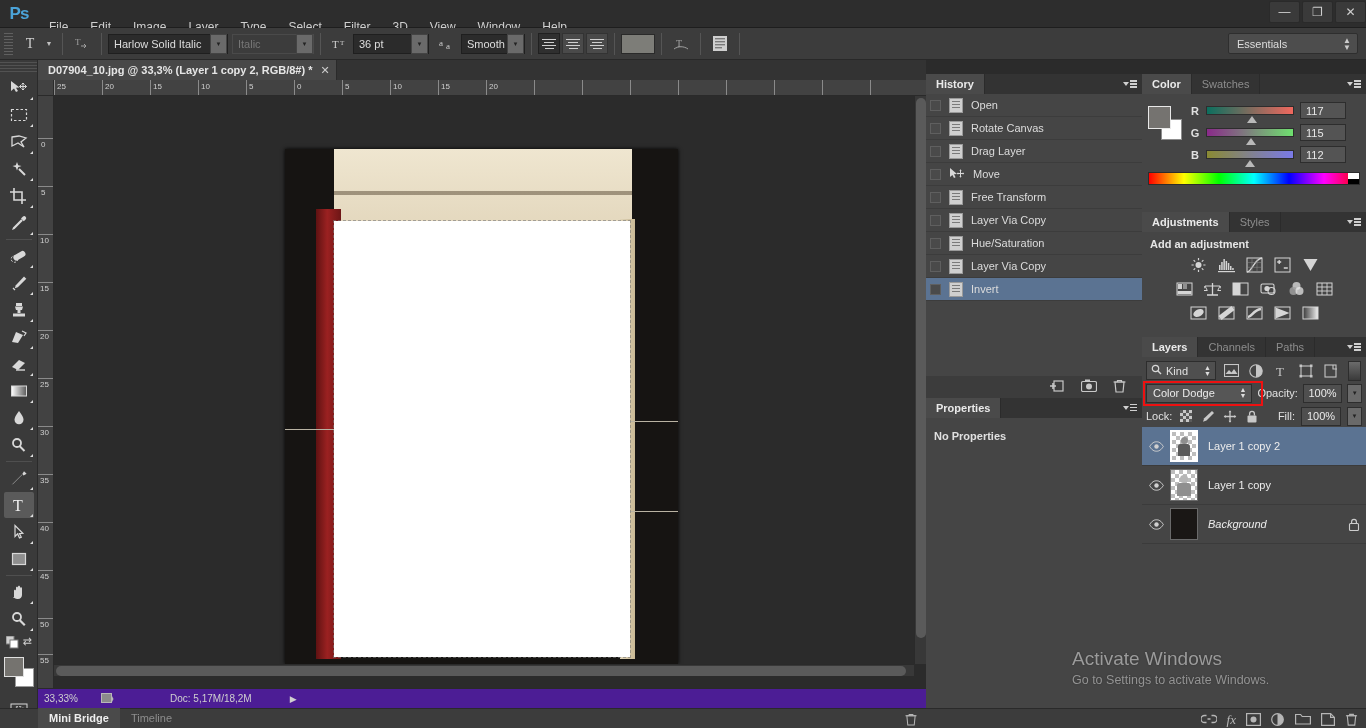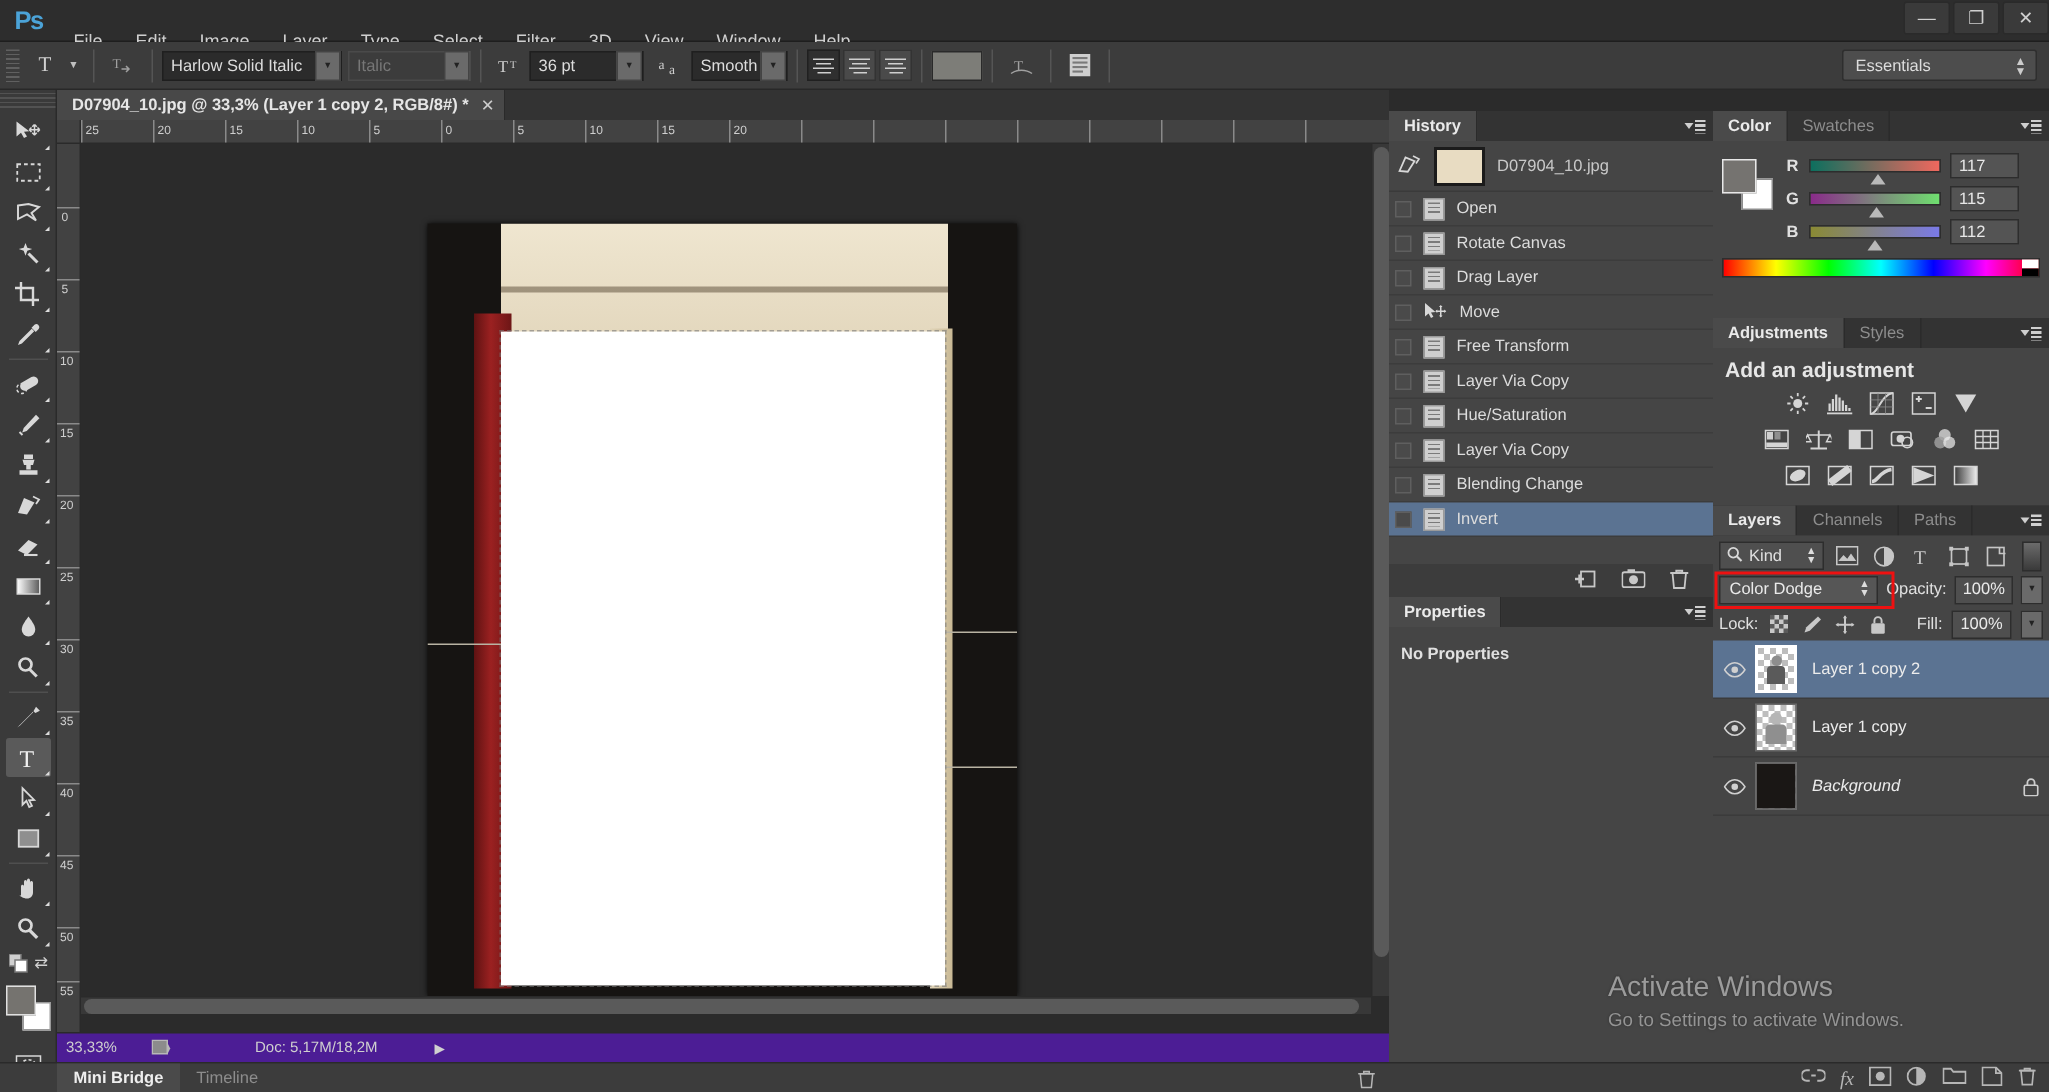--- a/index.html
+++ b/index.html
@@ -201,21 +201,21 @@
   }
   .sb-zoom { width: 58px; padding-left: 6px; }
   .sb-icon { width: 22px; display: flex; justify-content: center; color: #b5b5b5; font-size: 10px;}
   .sb-doc { flex: 0 0 auto; padding-left: 52px; }
   .sb-arrow { margin-left: 38px; font-size: 9px; color: #d0d0d0;}
 
   
   .bottomdock {
     position: absolute; left: 0; top: 708px; width: 1366px; height: 20px;
     background: #3c3c3c; border-top: 1px solid #2a2a2a;
-    display: flex; align-items: center;
+    display: flex; align-items: flex-end;
   }
   .bd-tab { height: 20px; line-height: 20px; padding: 0 11px; font-size: 11px; color: #8d8d8d; }
   .bd-tab.active { background: #4a4a4a; color: #eee; font-weight: bold; }
   .bd-right { margin-left: auto; display: flex; align-items: center; gap: 10px; padding-right: 8px; color: #b0b0b0; }
 
   
   .dock-mid { position: absolute; left: 926px; top: 74px; width: 216px; height: 634px; background: #22c55e; }
   .dock-right { position: absolute; left: 1142px; top: 74px; width: 224px; height: 634px; background: #3a3a3a; }
 
   .panel-tabs {
@@ -280,21 +280,21 @@
   .sl-val { width: 46px; height: 17px; background: #545454; border: 1px solid #2d2d2d;
     display:flex;align-items:center; padding-left:5px; font-size:11px; color:#e8e8e8;}
   .spectrum { height: 13px; margin-top: 4px; position: relative;
     background: linear-gradient(to right,#ff0000,#ffff00,#00ff00,#00ffff,#0000ff,#ff00ff,#ff0000);
     border: 1px solid #2d2d2d;}
   .spectrum .wb { position:absolute; right:0; top:0; width:11px; height:100%; }
   .spectrum .wb i { display:block; height:50%; }
 
   
   .adj-body { background: #454545; height: 105px; padding: 6px 8px;}
-  .adj-title { font-size: 14px; font-weight: bold; color: #e6e6e6; margin-bottom: 6px;}
+  .adj-title { font-size: 11px; font-weight: bold; color: #e6e6e6; margin-bottom: 6px;}
   .adj-grid { display: flex; justify-content: center; gap: 8px; margin-bottom: 6px;}
   .adj-ico { width: 20px; height: 18px; display:flex;align-items:center;justify-content:center; color:#d5d5d5;}
 
   
   .layers-body { background: #454545; position: relative; height: 100%; }
   .lay-filter { display: flex; align-items: center; height: 24px; padding: 3px 4px 0 4px; gap: 5px; }
   .kind-box { width: 70px; height: 19px; background: #4f4f4f; border: 1px solid #2d2d2d;
     display:flex;align-items:center; gap:4px; padding-left:4px; font-size:11px; color:#e0e0e0; position:relative;}
   .kind-box .spin { position:absolute; right:4px; font-size:7px; line-height:6px; color:#ddd; text-align:center;}
   .lf-ico { width: 20px; height: 20px; display:flex;align-items:center;justify-content:center; color:#c6c6c6; font-size:12px;}
@@ -740,30 +740,20 @@
 
     <div class="panel-tabs">
       <div class="ptab active">History</div>
       <div class="pmenu">
           <span class="car"></span>
           <span class="bars"></span>
         </div>
     </div>
 
     <div class="history-body" style="position:relative;height:304px">
-      <div class="hist-head">
-        <span>
-          <svg width="16" height="14" viewBox="0 0 16 14">
-              <path d="M1 12l4-9 6 2.5-4.5 7z" fill="none" stroke="#d8d8d8" stroke-width="1.2"></path>
-              <path d="M10 2l4 2-2 3" stroke="#d8d8d8" stroke-width="1.1" fill="none"></path>
-            </svg>
-        </span>
-        <span class="hist-thumb"></span>
-        <span>D07904_10.jpg</span>
-      </div>
 
       <div class="hist-row">
         <span class="hist-check"></span>
         <span class="doc-ico"></span>
         <span>Open</span>
       </div>
       <div class="hist-row">
         <span class="hist-check"></span>
         <span class="doc-ico"></span>
         <span>Rotate Canvas</span>
@@ -796,25 +786,20 @@
       </div>
       <div class="hist-row">
         <span class="hist-check"></span>
         <span class="doc-ico"></span>
         <span>Hue/Saturation</span>
       </div>
       <div class="hist-row">
         <span class="hist-check"></span>
         <span class="doc-ico"></span>
         <span>Layer Via Copy</span>
-      </div>
-      <div class="hist-row">
-        <span class="hist-check"></span>
-        <span class="doc-ico"></span>
-        <span>Blending Change</span>
       </div>
       <div class="hist-row sel">
         <span class="hist-check"></span>
         <span class="doc-ico"></span>
         <span>Invert</span>
       </div>
 
       <div class="hist-footer">
         <span>
           <svg width="15" height="14" viewBox="0 0 15 14">

